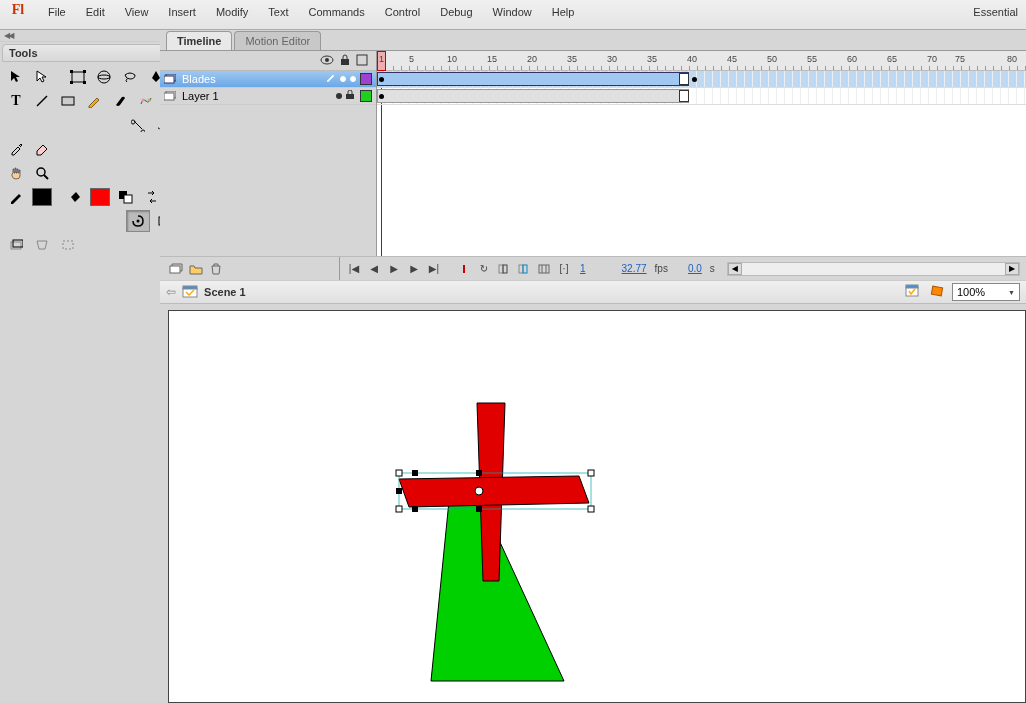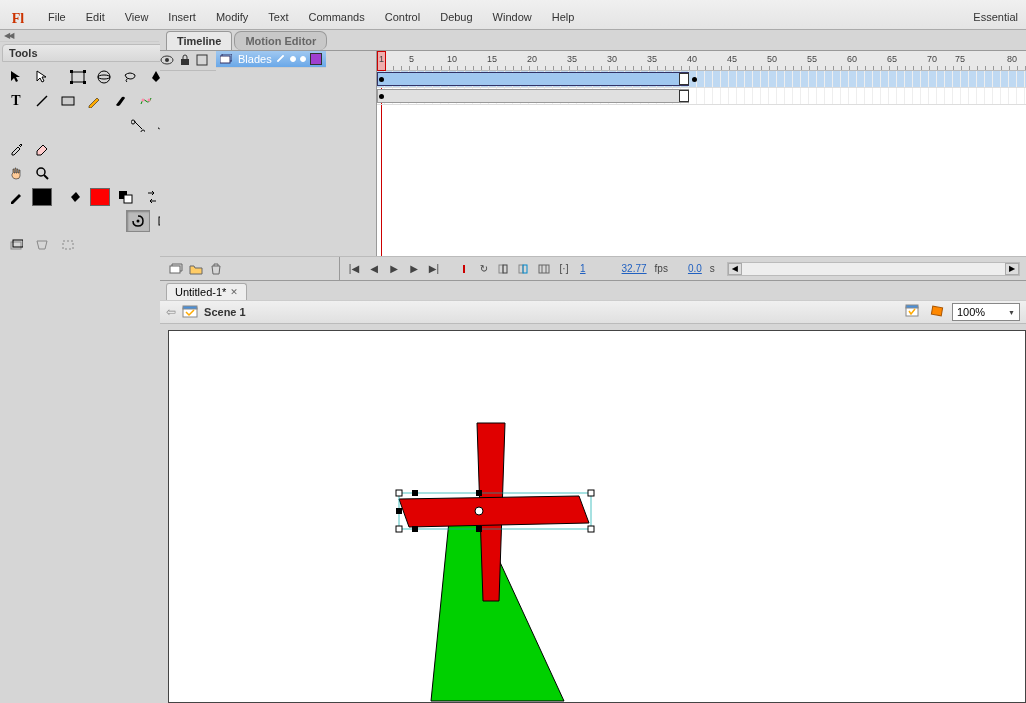--- a/index.html
+++ b/index.html
@@ -1,19 +1,19 @@
 <!DOCTYPE html>
 <html><head>
 <meta charset="utf-8">
 <style>
 * { box-sizing: border-box; margin: 0; padding: 0; font-family: Tahoma, Arial, sans-serif; font-size: 11px; user-select: none; }
 body { width: 1026px; height: 703px; background: #d6d6d6; overflow: hidden; position: relative; }
 
 
-.menubar { height: 30px; background: linear-gradient(#f0f0f0, #e4e4e4); border-bottom: 1px solid #aaa; display: flex; align-items: flex-end; padding-left: 6px; }
+.menubar { height: 30px; background: linear-gradient(#f0f0f0, #e4e4e4); border-bottom: 1px solid #aaa; display: flex; align-items: flex-start; padding-left: 6px; }
 .fl-logo { width: 24px; height: 20px; display:flex; align-items:center; justify-content:center; margin-right: 8px; }
 .fl-logo span { color: #c30; font-weight: bold; font-size: 14px; font-family: Georgia, serif; }
 .menu-item { padding: 6px 10px; color: #333; cursor: default; }
 .menubar-spacer { flex: 1; }
 .menubar-right { padding: 6px 8px; color: #333; }
 
 
 .tools-panel { position: absolute; left: 0; top: 42px; width: 190px; height: 660px; background: #d6d6d6; border-right: 1px solid #999; }
 .tools-title { height: 18px; background: linear-gradient(#e8e8e8,#d8d8d8); border: 1px solid #bbb; border-top-left-radius: 4px; border-top-right-radius: 4px; padding: 2px 6px; font-weight: bold; color: #333; margin: 2px 2px 0 2px; }
 .tools-grid { display: flex; flex-wrap: wrap; padding: 4px; gap: 2px; }
@@ -24,26 +24,26 @@
 
 .collapse-bar { position: absolute; left: 0; top: 30px; width: 159px; height: 12px; background: #d6d6d6; display:flex; align-items:center; justify-content:flex-start; padding-left:4px; border-bottom:1px solid #ccc; }
 .collapse-arrows { font-size: 8px; color: #666; letter-spacing: -2px; }
 
 
 .main-area { position: absolute; left: 160px; top: 30px; right: 0; bottom: 0; display: flex; flex-direction: column; }
 
 
 .timeline-tabs { height: 20px; background: #d6d6d6; display: flex; align-items: flex-end; padding-left: 6px; }
 .tl-tab { padding: 3px 10px; background: #e8e8e8; border: 1px solid #999; border-bottom: none; font-weight: bold; color: #333; border-top-left-radius: 4px; border-top-right-radius: 4px; margin-right: 2px; }
-.tl-tab.inactive { background: #c8c8c8; color: #666; font-weight: bold; border-radius: 7px; }
+.tl-tab.inactive { background: #c8c8c8; color: #666; font-weight: normal; }
 
 
 .timeline-body { height: 230px; background: #d6d6d6; border-top: 1px solid #999; display: flex; flex-direction: column; }
 .tl-content { display: flex; flex: 1; min-height: 0; }
-.tl-layers { width: 217px; background: #d6d6d6; border-right: 1px solid #999; display: flex; flex-direction: row; }
+.tl-layers { width: 217px; background: #d6d6d6; border-right: 1px solid #999; display: flex; flex-direction: column; }
 .tl-layer-header { height: 20px; display: flex; align-items: center; justify-content: flex-end; padding-right: 8px; gap: 6px; border-bottom: 1px solid #bbb; background: #d6d6d6; }
 .tl-layer-row { height: 17px; display: flex; align-items: center; padding: 0 4px; gap: 4px; border-bottom: 1px solid #ccc; }
 .tl-layer-row.selected { background: linear-gradient(#a0c8f0, #6aa8e8); color: #fff; }
 .layer-icon { width: 12px; height: 12px; display:flex; align-items:center; justify-content:center; }
 .layer-name { flex: 1; padding-left: 2px; }
 .layer-dot { width: 6px; height: 6px; border-radius: 50%; background: #333; }
 .layer-dot.white { background: #fff; border: 1px solid #fff; }
 .layer-lock { width: 10px; font-size: 9px; }
 .layer-color { width: 12px; height: 12px; border: 1px solid #333; }
 
@@ -320,20 +320,36 @@
                 <path d="M2 2 L2 0 L12 0 L12 7 L10 7" fill="none" stroke="#336"></path>
               </svg>
             </span>
           <span class="layer-name">Blades</span>
           <span><svg width="10" height="10">
                 <path d="M1 8 L7 2 L8 3 L2 9 Z" fill="#fff" stroke="#fff" stroke-width="0.5"></path>
               </svg></span>
           <span class="layer-dot white"></span>
           <span class="layer-dot white"></span>
           <span class="layer-color" style="background:#a040d0"></span>
+        </div>
+        <div class="tl-layer-row">
+          <span class="layer-icon">
+              <svg width="12" height="10">
+                <rect x="0" y="2" width="10" height="7" fill="#fff" stroke="#666"></rect>
+                <path d="M2 2 L2 0 L12 0 L12 7 L10 7" fill="none" stroke="#666"></path>
+              </svg>
+            </span>
+          <span class="layer-name">Layer 1</span>
+          <span style="width:10px"></span>
+          <span class="layer-dot"></span>
+          <span class="layer-lock"><svg width="8" height="10">
+                <rect x="0" y="4" width="8" height="5" fill="#333"></rect>
+                <path d="M2 4 L2 2 Q2 0 4 0 Q6 0 6 2 L6 4" fill="none" stroke="#333"></path>
+              </svg></span>
+          <span class="layer-color" style="background:#20d020"></span>
         </div>
         <div style="flex:1"></div>
       </div>
 
       <div class="tl-frames">
         <div class="tl-ruler">
           <div class="ruler-marks"></div>
           <div class="playhead" style="left:0px"></div>
           <span class="ruler-tick" style="left:2px">1</span>
           <span class="ruler-tick" style="left:32px">5</span>
@@ -432,26 +448,20 @@
         <span class="tl-status plain" style="padding:0">s</span>
         <div class="tl-scroll">
           <div class="sb-arrow">◀</div>
           <div style="flex:1"></div>
           <div class="sb-arrow">▶</div>
         </div>
       </div>
     </div>
   </div>
 
-  <div class="doc-tabs">
-    <div class="doc-tab">
-      <span>Untitled-1*</span>
-      <span class="doc-close">✕</span>
-    </div>
-  </div>
 
   <div class="scene-bar">
     <span class="back-arrow">⇦</span>
     <span class="scene-icon"><svg width="16" height="14">
           <rect x="1" y="3" width="14" height="9" fill="#fff" stroke="#888"></rect>
           <rect x="1" y="1" width="14" height="3" fill="#4a90d9" stroke="#888"></rect>
           <path d="M4 7 L7 10 L12 5" fill="none" stroke="#fa0" stroke-width="1.5"></path>
         </svg></span>
     <span class="scene-name">Scene 1</span>
     <div class="scene-spacer"></div>

